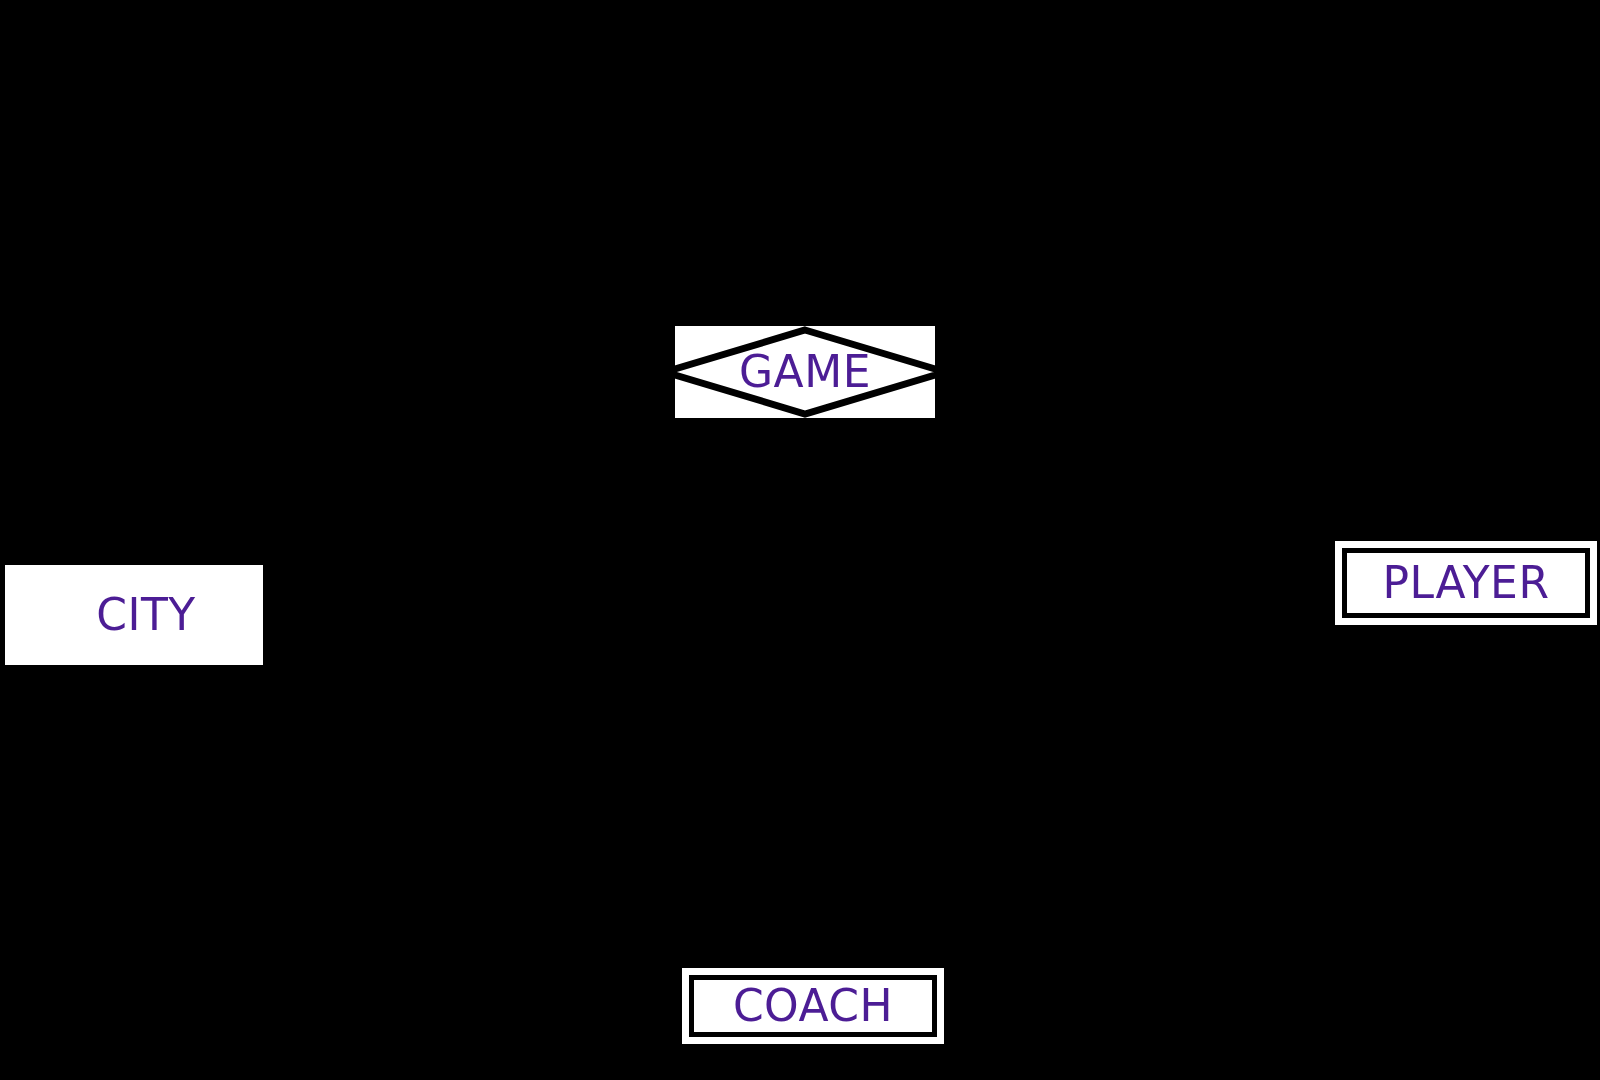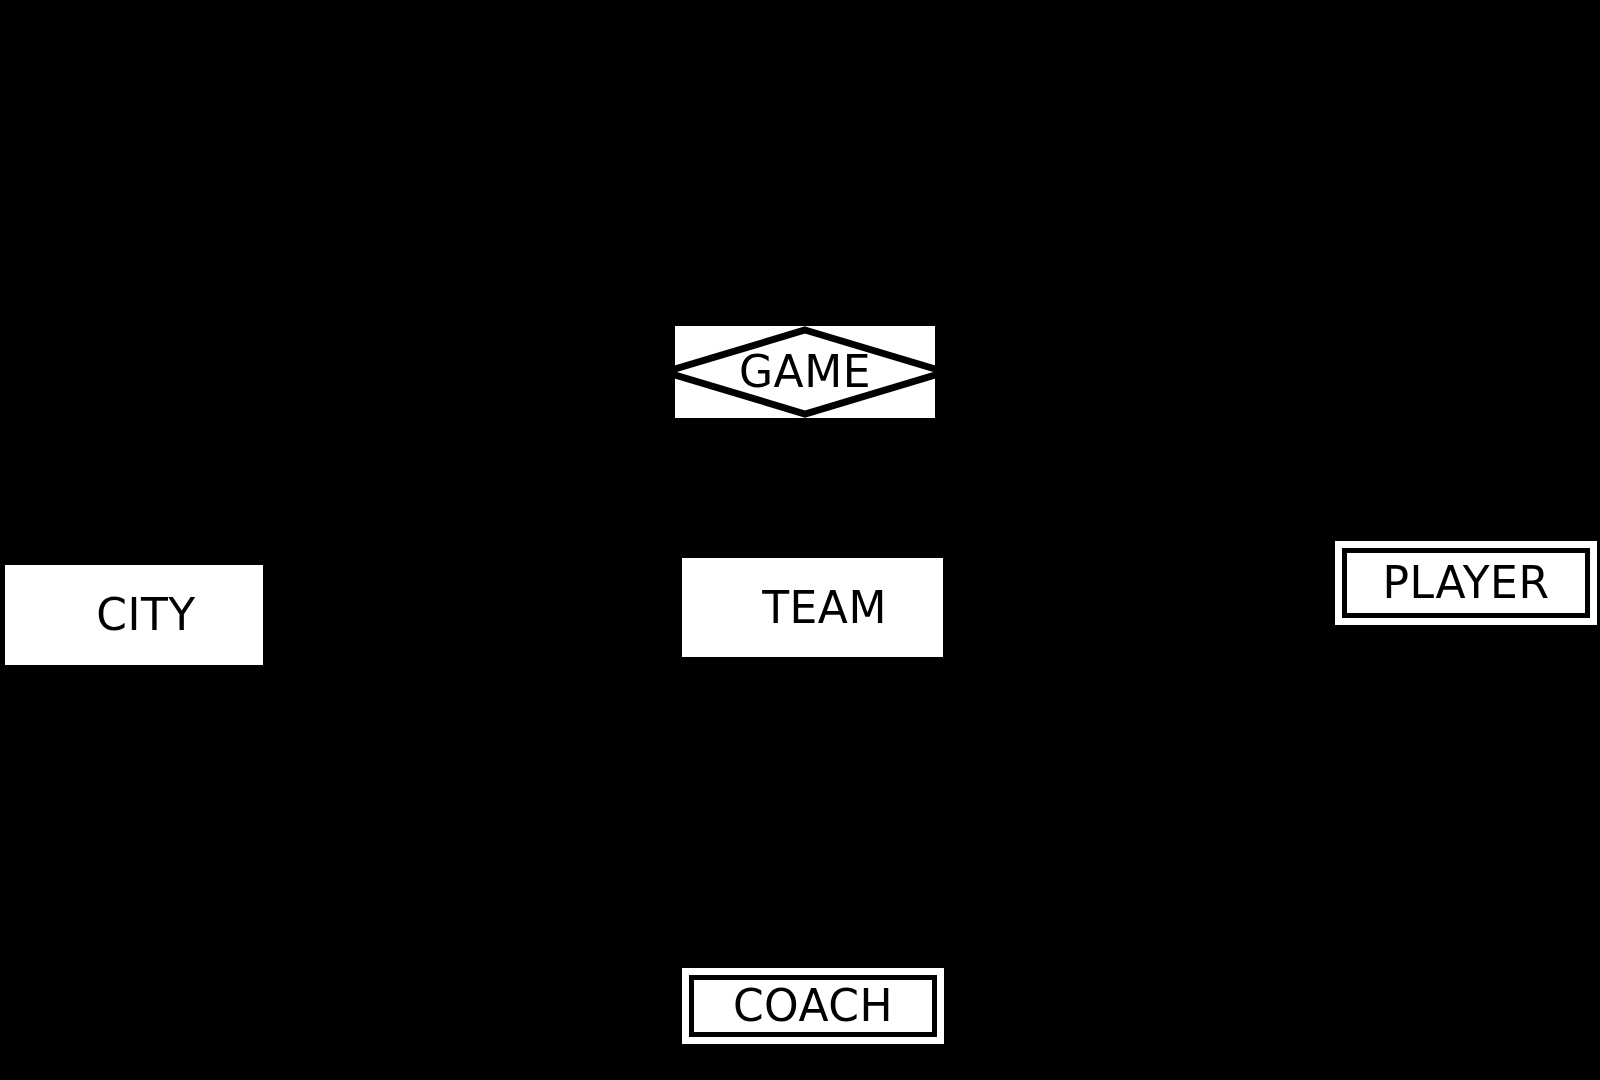--- a/index.html
+++ b/index.html
@@ -26,21 +26,21 @@
   .node {
     position: absolute;
     box-sizing: border-box;
     background: #ffffff;
     display: flex;
     align-items: center;
     justify-content: center;
   }
 
   .node .label {
-    color: #000000;
+    color: #4c1d95;
     font-family: "DejaVu Sans", "Liberation Sans", sans-serif;
     font-weight: 400;
     letter-spacing: 0.5px;
     line-height: 1;
     white-space: nowrap;
     user-select: none;
   }
 
   
   .entity-strong {
@@ -108,23 +108,20 @@
     <span class="label">CITY</span>
   </div>
 
   <div class="node relationship" style="left:675px; top:326px; width:260px; height:92px;">
     <svg class="diamond-svg" viewBox="0 0 288 92" preserveAspectRatio="none">
       <polygon points="144,4 284,46 144,88 4,46" fill="none" stroke="#000000" stroke-width="7" vector-effect="non-scaling-stroke"></polygon>
     </svg>
     <span class="label">GAME</span>
   </div>
 
-  <div class="node entity-strong" style="left:682px; top:558px; width:261px; height:99px;">
-    <span class="label">TEAM</span>
-  </div>
 
   <div class="node entity-weak" style="left:1335px; top:541px; width:262px; height:84px;">
     <div class="inner">
       <span class="label">PLAYER</span>
     </div>
   </div>
 
   <div class="node entity-weak" style="left:682px; top:968px; width:262px; height:76px;">
     <div class="inner">
       <span class="label">COACH</span>

